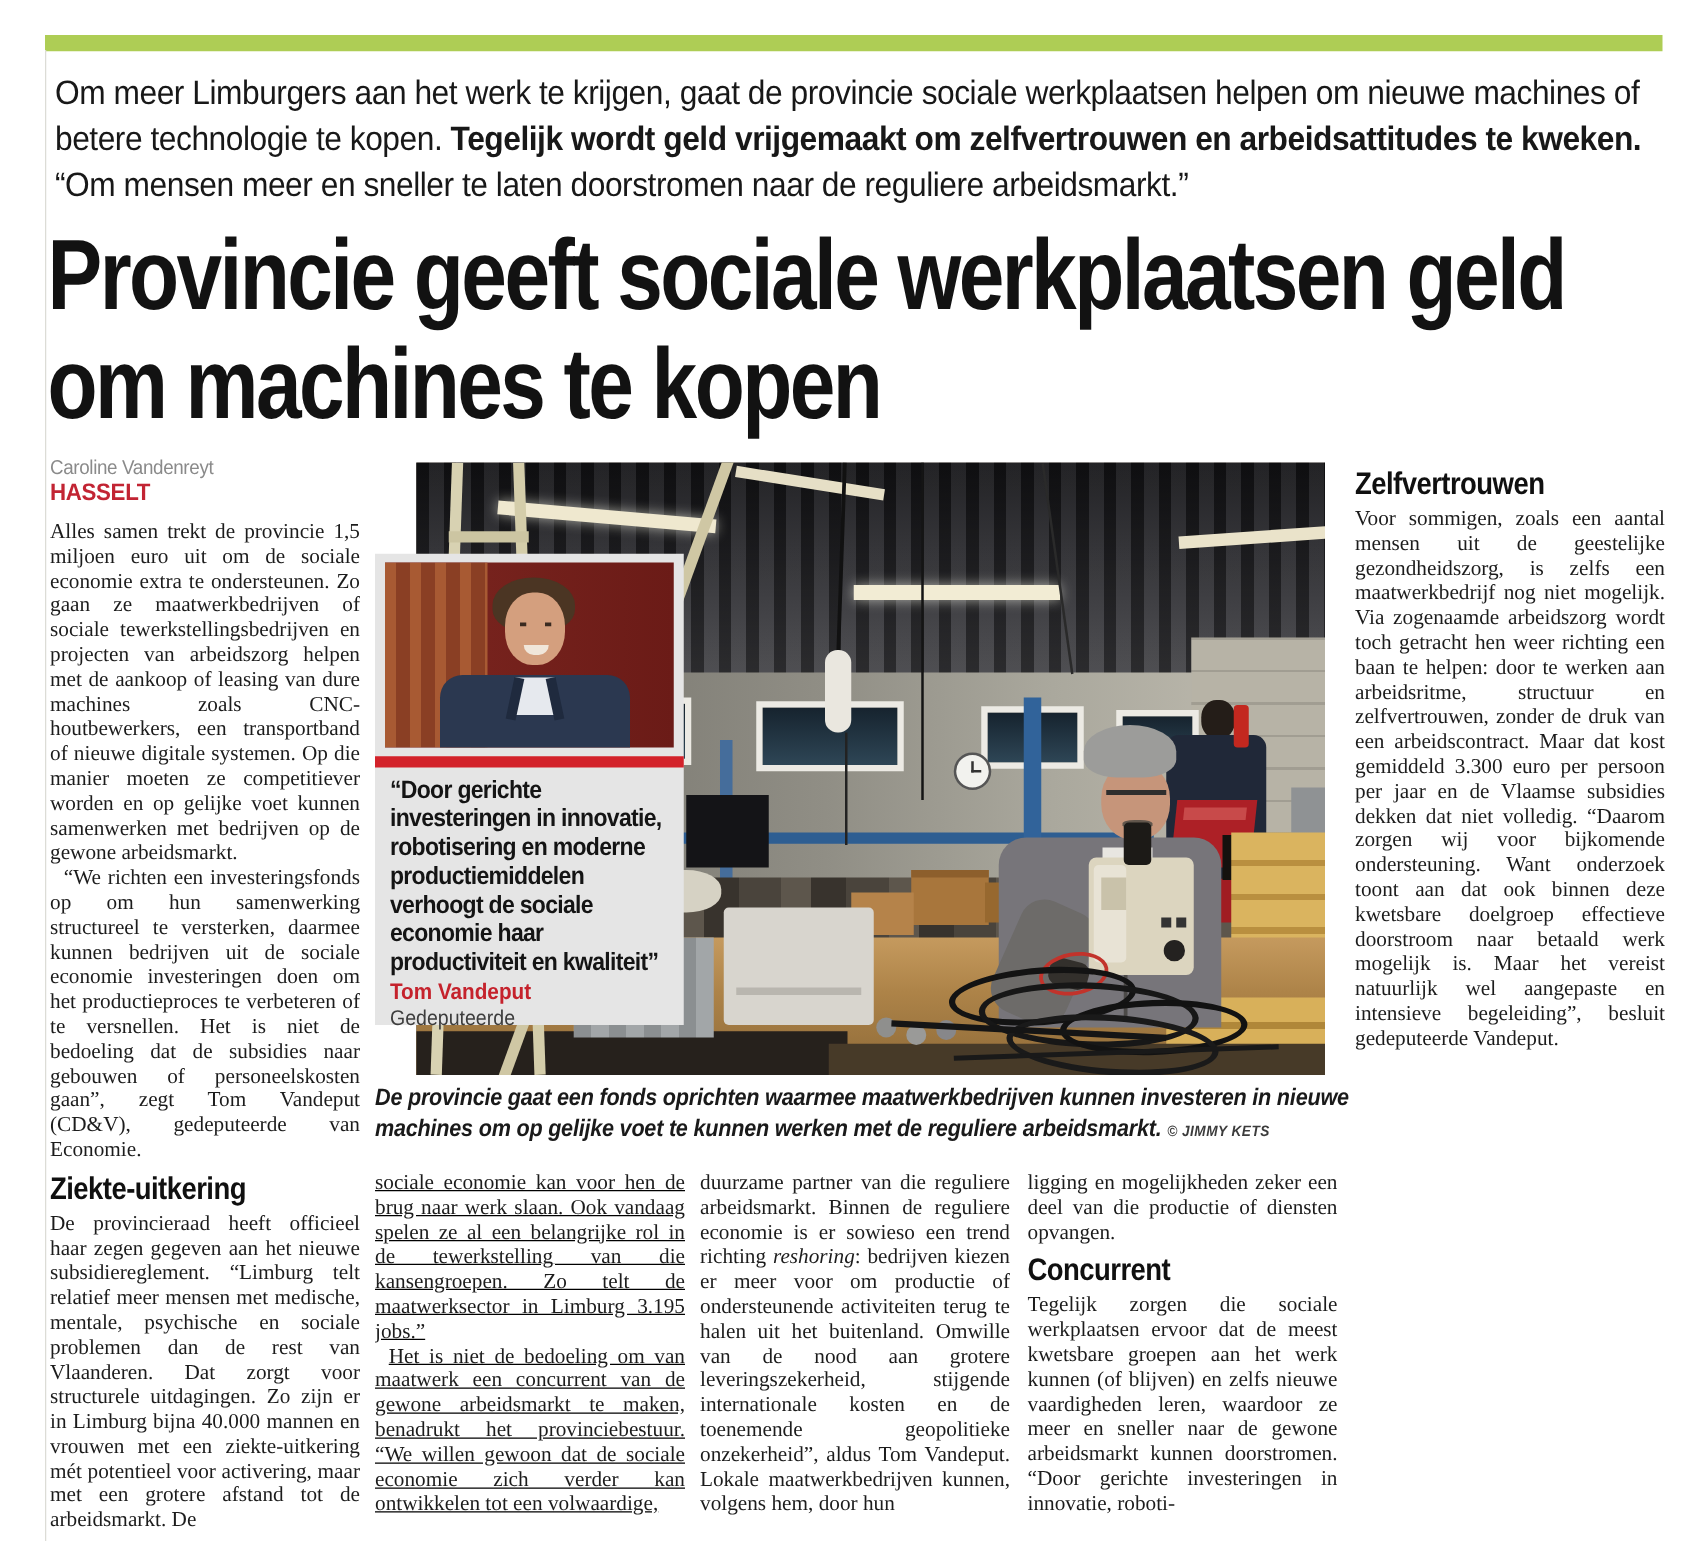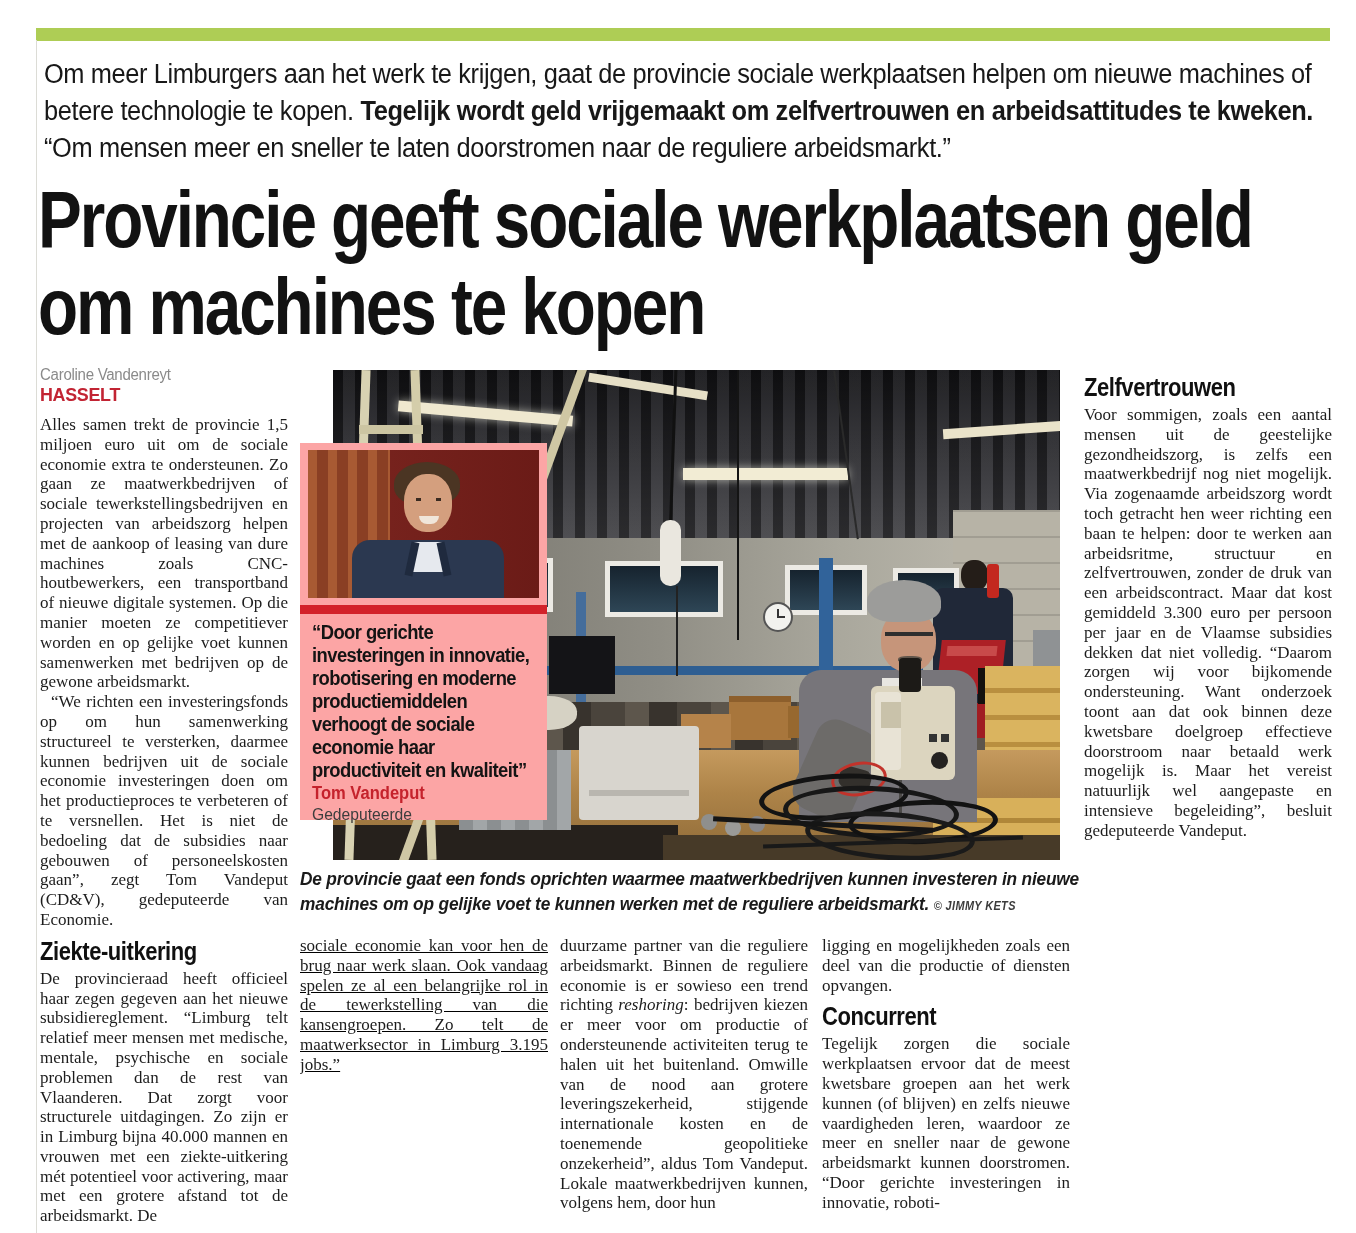--- a/index.html
+++ b/index.html
@@ -16,21 +16,21 @@
   .bp{font-family:"Liberation Serif",serif;font-size:17px;line-height:19.8px;color:#1c1c1c;
       text-align:justify;margin:0;}
   .ind{text-indent:11px;}
   .colh{font-family:"Liberation Sans",sans-serif;font-weight:bold;font-size:25px;letter-spacing:-.5px;
         color:#101010;margin:7px 0 3px;transform:scaleX(.88);transform-origin:0 0;white-space:nowrap;}
   .byline-name{font-size:16px;color:#8a8a8a;letter-spacing:-.3px;transform:scaleX(.94);transform-origin:0 0;white-space:nowrap;}
   .byline-city{font-size:19px;font-weight:bold;color:#c22433;letter-spacing:-.3px;margin-bottom:9px;
                transform:scaleX(.94);transform-origin:0 0;white-space:nowrap;}
   .photo{position:absolute;left:333px;top:370px;width:727px;height:490px;overflow:hidden;background:#6b655c;}
   .ph{position:absolute;}
-  .quotebox{position:absolute;left:300px;top:443px;width:247px;height:377px;background:#fca5a5;}
+  .quotebox{position:absolute;left:300px;top:443px;width:247px;height:377px;background:#e5e5e5;}
   .portrait{position:absolute;left:8px;top:7px;width:231px;height:148px;overflow:hidden;
             background:linear-gradient(90deg,#7c2620 0%,#6b1b17 100%);}
   .redbar{position:absolute;left:0;top:162px;width:247px;height:9px;background:#d3222a;}
   .qtext{position:absolute;left:12px;top:178px;width:252px;transform:scaleX(.92);transform-origin:0 0;
          font-weight:bold;font-size:20px;line-height:23px;letter-spacing:-.6px;color:#141414;}
   .qname{position:absolute;left:12px;top:340px;font-weight:bold;font-size:18px;color:#c5222c;
          transform:scaleX(.92);transform-origin:0 0;white-space:nowrap;}
   .qrole{position:absolute;left:12px;top:362px;font-size:17px;color:#3d3d3d;
          transform:scaleX(.92);transform-origin:0 0;white-space:nowrap;}
   .caption{position:absolute;left:300px;top:866px;width:860px;transform:scaleX(.91);transform-origin:0 0;
@@ -162,28 +162,29 @@
     <div class="redbar"></div>
     <div class="qtext">“Door gerichte investeringen in innovatie, robotisering en moderne productiemiddelen verhoogt de sociale economie haar productiviteit en kwaliteit”</div>
     <div class="qname">Tom Vandeput</div>
     <div class="qrole">Gedeputeerde</div>
   </div>
 
   <div class="caption"><span>De provincie gaat een fonds oprichten waarmee maatwerkbedrijven kunnen investeren in nieuwe machines om op gelijke voet te kunnen werken met de reguliere arbeidsmarkt. </span><span class="credit">© JIMMY KETS</span></div>
 
   <div class="col" style="left:300px;top:936px;height:297px;text-decoration:underline;">
     <p class="bp">sociale economie kan voor hen de brug naar werk slaan. Ook vandaag spelen ze al een belangrijke rol in de tewerkstelling van die kansengroepen. Zo telt de maatwerksector in Limburg 3.195 jobs.”</p>
+    <p class="bp ind">Het is niet de bedoeling om van maatwerk een concurrent van de gewone arbeidsmarkt te maken, benadrukt het provinciebestuur. “We willen gewoon dat de sociale economie zich verder kan ontwikkelen tot een volwaardige,</p>
   </div>
 
   <div class="col" style="left:560px;top:936px;height:297px;">
     <p class="bp"><span>duurzame partner van die reguliere arbeidsmarkt. Binnen de reguliere economie is er sowieso een trend richting </span><em>reshoring</em><span>: bedrijven kiezen er meer voor om productie of ondersteunende activiteiten terug te halen uit het buitenland. Omwille van de nood aan grotere leveringszekerheid, stijgende internationale kosten en de toenemende geopolitieke onzekerheid”, aldus Tom Vandeput. Lokale maatwerkbedrijven kunnen, volgens hem, door hun</span></p>
   </div>
 
   <div class="col" style="left:822px;top:936px;height:297px;">
-    <p class="bp">ligging en mogelijkheden zoals een deel van die productie of diensten opvangen.</p>
+    <p class="bp">ligging en mogelijkheden zeker een deel van die productie of diensten opvangen.</p>
     <div class="colh">Concurrent</div>
     <p class="bp">Tegelijk zorgen die sociale werkplaatsen ervoor dat de meest kwetsbare groepen aan het werk kunnen (of blijven) en zelfs nieuwe vaardigheden leren, waardoor ze meer en sneller naar de gewone arbeidsmarkt kunnen doorstromen. “Door gerichte investeringen in innovatie, roboti-</p>
   </div>
 
   <div class="col" style="left:1084px;top:366px;height:867px;">
     <div class="colh">Zelfvertrouwen</div>
     <p class="bp">Voor sommigen, zoals een aantal mensen uit de geestelijke gezondheidszorg, is zelfs een maatwerkbedrijf nog niet mogelijk. Via zogenaamde arbeidszorg wordt toch getracht hen weer richting een baan te helpen: door te werken aan arbeidsritme, structuur en zelfvertrouwen, zonder de druk van een arbeidscontract. Maar dat kost gemiddeld 3.300 euro per persoon per jaar en de Vlaamse subsidies dekken dat niet volledig. “Daarom zorgen wij voor bijkomende ondersteuning. Want onderzoek toont aan dat ook binnen deze kwetsbare doelgroep effectieve doorstroom naar betaald werk mogelijk is. Maar het vereist natuurlijk wel aangepaste en intensieve begeleiding”, besluit gedeputeerde Vandeput.</p>
   </div>
 
 </div>

